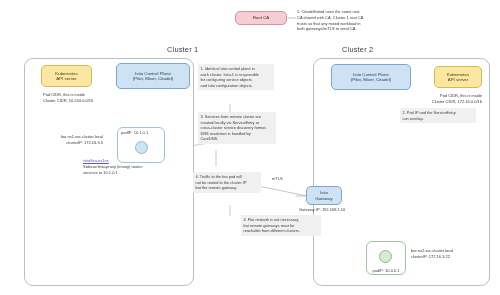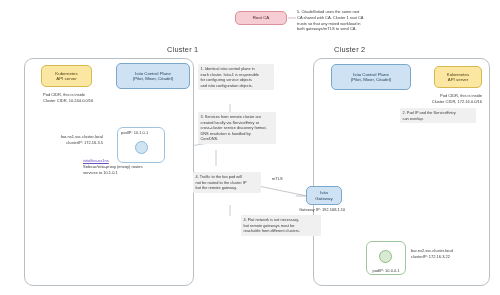--- a/index.html
+++ b/index.html
@@ -201,21 +201,21 @@
   </div>
 
   <div class="abs note" style="left:193px;top:172px;width:68px;">
     <p>4. Traffic to the foo pod will</p>
     <p>not be routed to the cluster IP</p>
     <p>but the remote gateway.</p>
   </div>
 
   <div class="abs edge-label" style="left:272px;top:176px;">mTLS</div>
 
-  <div class="abs cluster-title" style="left:334px;top:45px;">Cluster 2</div>
+  <div class="abs cluster-title" style="left:342px;top:45px;">Cluster 2</div>
 
   <div class="abs cluster-box" style="left:313px;top:58px;width:177px;height:228px;"></div>
 
   <div class="abs node node-blue" style="left:331px;top:64px;width:80px;height:26px;">
     <span>Istio Control Plane</span>
     <span>(Pilot, Mixer, Citadel)</span>
   </div>
 
   <div class="abs node node-yellow" style="left:434px;top:66px;width:48px;height:22px;">
     <span>Kubernetes</span>

